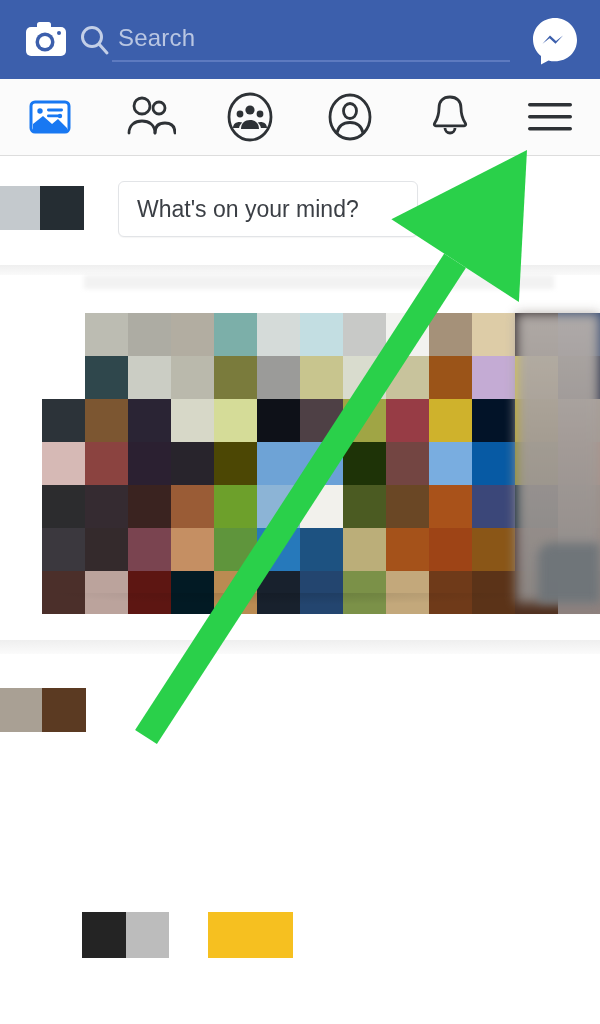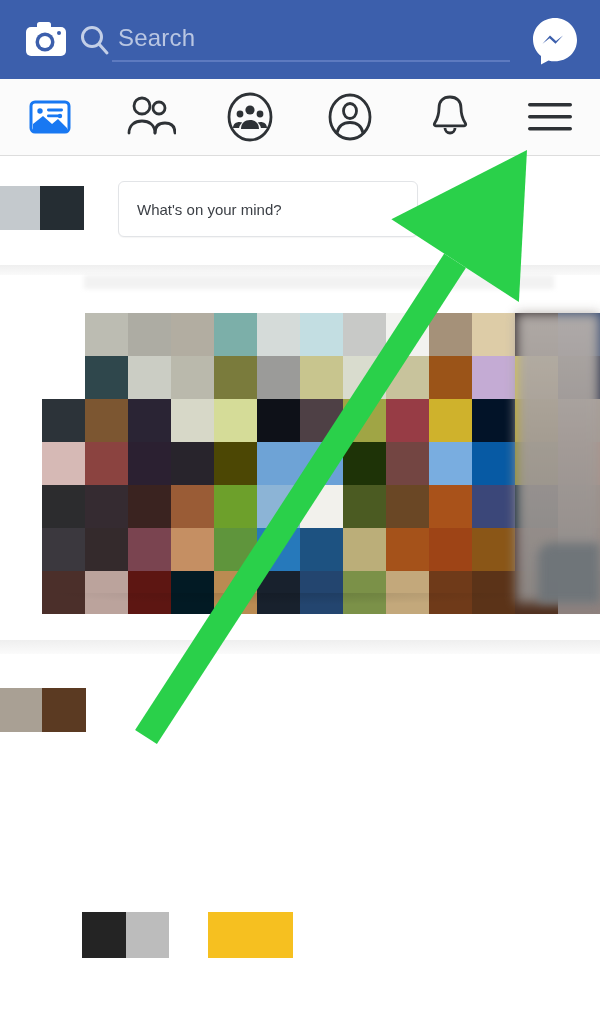--- a/index.html
+++ b/index.html
@@ -54,21 +54,21 @@
   .avatar-grey { width:40px; height:44px; background:#c4c9cd; }
   .avatar-dark { width:44px; height:44px; background:#252d33; }
 
   .compose-field {
     position:absolute; left:118px; top:24px; width:300px; height:56px;
     border:1px solid #e2e4e7; border-radius:6px;
     background:#fff;
     display:flex; align-items:center; padding-left:18px;
     box-shadow:0 1px 1px rgba(0,0,0,.04);
   }
-  .compose-placeholder { color:#3b3f45; font-size:15px; }
+  .compose-placeholder { color:#3b3f45; font-size:23px; }
 
   .photo-btn {
     position:absolute; left:505px; top:22px; width:86px;
     display:flex; flex-direction:column; align-items:center;
   }
   .photo-label { font-size:19px; color:#1c1e21; margin-top:3px; }
 
   .composer-divider {
     position:absolute; left:0; top:265px; width:600px; height:10px;
     background:linear-gradient(#efefef,#fafafa);

